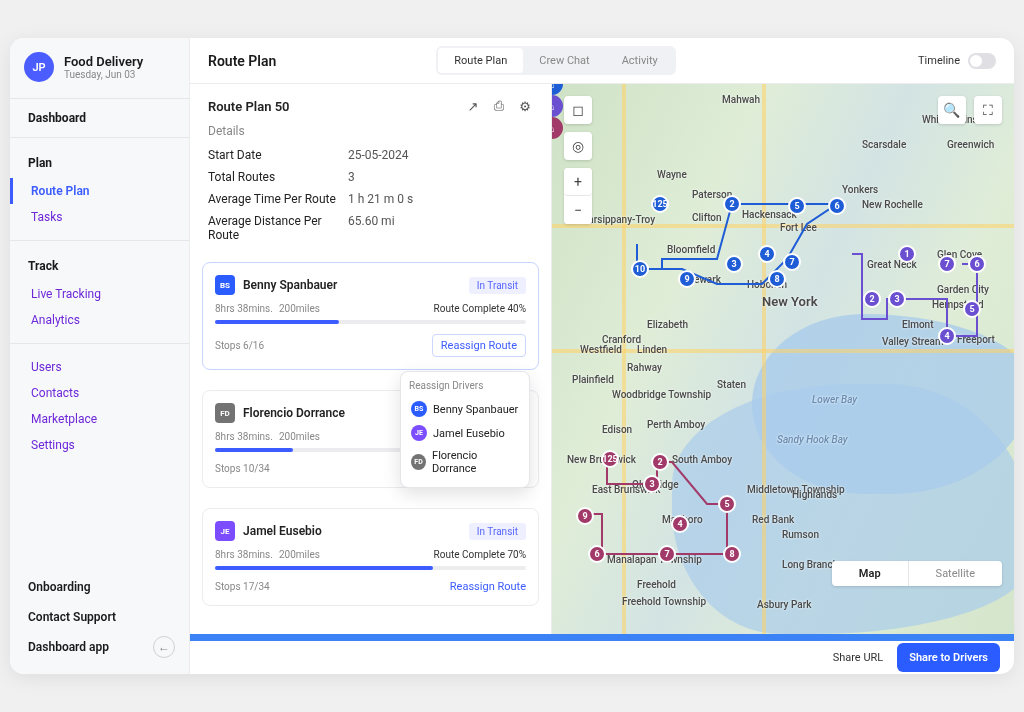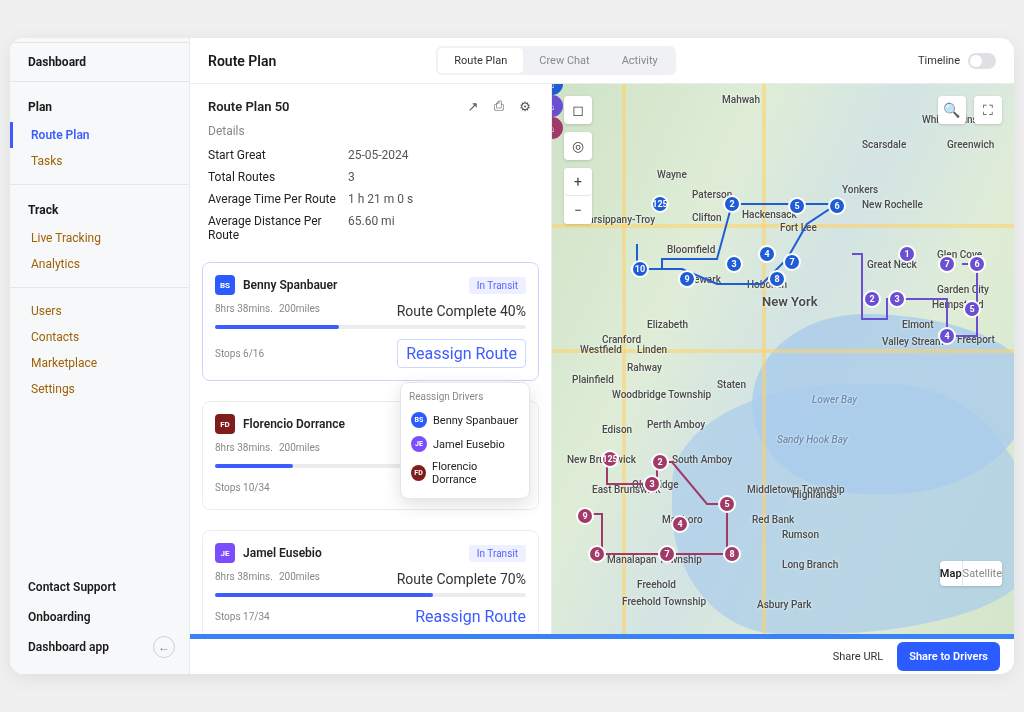--- a/index.html
+++ b/index.html
@@ -7,21 +7,21 @@
 .app { width: 1004px; height: 636px; background: #fff; border-radius: 14px; display: flex; overflow: hidden; box-shadow: 0 4px 20px rgba(0,0,0,0.08); }
 
 
 .sidebar { width: 180px; background: #f7f8fa; border-right: 1px solid #ececef; display: flex; flex-direction: column; }
 .sidebar-header { padding: 14px 14px 12px; display: flex; align-items: center; gap: 10px; }
 .avatar { width: 30px; height: 30px; border-radius: 50%; background: #4b5dff; color: #fff; font-size: 11px; font-weight: 600; display: flex; align-items: center; justify-content: center; }
 .org-name { font-size: 13px; font-weight: 600; color: #1a1a1a; }
 .org-date { font-size: 10px; color: #888; }
 .nav-group { padding: 6px 0; }
 .nav-header { padding: 8px 18px; font-size: 12px; font-weight: 700; color: #1a1a1a; }
-.nav-item { padding: 6px 18px; font-size: 12px; color: #a16207; cursor: pointer; border-left: 3px solid transparent; }
+.nav-item { padding: 6px 18px; font-size: 12px; color: #6d28d9; cursor: pointer; border-left: 3px solid transparent; }
 .nav-item.active { color: #3c5cff; border-left-color: #3c5cff; font-weight: 600; }
 .nav-spacer { flex: 1; }
 .nav-divider { height: 1px; background: #e6e6ea; margin: 4px 0; }
 .back-circle { width: 22px; height: 22px; border: 1px solid #d0d0d6; border-radius: 50%; display: inline-flex; align-items: center; justify-content: center; color: #888; font-size: 12px; margin-left: auto; margin-right: 14px; }
 
 
 .main { flex: 1; display: flex; flex-direction: column; }
 .topbar { height: 46px; display: flex; align-items: center; padding: 0 18px; border-bottom: 1px solid #ececef; }
 .page-title { font-size: 14px; font-weight: 600; color: #1a1a1a; }
 .tabs { margin-left: 160px; display: flex; background: #f0f1f4; border-radius: 6px; padding: 2px; font-size: 11px; }
@@ -40,30 +40,30 @@
 .details-label { font-size: 12px; color: #888; padding: 0 18px 6px; }
 .details-row { display: flex; padding: 4px 18px; font-size: 12px; }
 .details-row .k { width: 140px; color: #222; }
 .details-row .v { color: #555; }
 
 .route-card { margin: 10px 12px; border: 1px solid #ececef; border-radius: 8px; padding: 12px; position: relative; }
 .route-card.active { border-color: #c9d3ff; }
 .route-head { display: flex; align-items: center; gap: 8px; }
 .driver-avatar { width: 20px; height: 20px; border-radius: 4px; font-size: 8px; font-weight: 700; color: #fff; display: flex; align-items: center; justify-content: center; }
 .da-blue { background: #2b5cff; }
-.da-red { background: #7f1d1d; }
+.da-red { background: #737373; }
 .da-purple { background: #7b4dff; }
 .driver-name { font-size: 12px; font-weight: 600; color: #222; }
 .status-badge { margin-left: auto; font-size: 10px; background: #eef0ff; color: #5865ff; padding: 3px 8px; border-radius: 3px; }
 .route-meta { font-size: 10px; color: #888; margin-top: 8px; display: flex; gap: 6px; }
-.route-complete { margin-left: auto; color: #333; font-size: 14px; }
+.route-complete { margin-left: auto; color: #333; font-size: 10px; }
 .progress { height: 4px; background: #ececef; border-radius: 2px; margin-top: 6px; }
 .progress-fill { height: 100%; background: #3c5cff; border-radius: 2px; }
 .route-foot { display: flex; align-items: center; margin-top: 10px; font-size: 10px; color: #888; }
-.reassign { margin-left: auto; font-size: 16px; color: #3c5cff; cursor: pointer; }
+.reassign { margin-left: auto; font-size: 11px; color: #3c5cff; cursor: pointer; }
 .reassign.boxed { border: 1px solid #cdd6ff; padding: 4px 8px; border-radius: 4px; }
 
 .dropdown { position: absolute; right: 8px; top: 60px; width: 130px; background: #fff; border: 1px solid #e5e5ea; border-radius: 8px; box-shadow: 0 6px 18px rgba(0,0,0,0.12); padding: 8px; z-index: 20; }
 .dropdown-title { font-size: 10px; color: #888; margin-bottom: 6px; }
 .dropdown-item { display: flex; align-items: center; gap: 6px; font-size: 11px; color: #222; padding: 4px 2px; cursor: pointer; }
 .dd-avatar { width: 16px; height: 16px; border-radius: 50%; font-size: 7px; font-weight: 700; color: #fff; display: flex; align-items: center; justify-content: center; }
 
 
 .map { flex: 1; position: relative; background: #e9f2e2; overflow: hidden; }
 .map-bg { position: absolute; inset: 0; background:
@@ -83,34 +83,41 @@
 .home-pin span { transform: rotate(-45deg); font-size: 10px; color: #fff; }
 
 .map-controls-left { position: absolute; left: 12px; top: 12px; display: flex; flex-direction: column; gap: 8px; }
 .mc-btn { width: 28px; height: 28px; background: #fff; border-radius: 4px; box-shadow: 0 1px 3px rgba(0,0,0,0.15); display: flex; align-items: center; justify-content: center; font-size: 14px; color: #444; cursor: pointer; }
 .zoom-group { background: #fff; border-radius: 4px; box-shadow: 0 1px 3px rgba(0,0,0,0.15); }
 .zoom-group .mc-btn { box-shadow: none; }
 .zoom-group .mc-btn:first-child { border-bottom: 1px solid #e5e5ea; }
 
 .map-controls-right { position: absolute; right: 12px; top: 12px; display: flex; gap: 8px; }
 .map-type { position: absolute; right: 12px; bottom: 48px; background: #fff; border-radius: 4px; box-shadow: 0 1px 3px rgba(0,0,0,0.15); display: flex; font-size: 11px; }
-.map-type span { padding: 6px 0; cursor: pointer; color: #888; }
+.map-type span { padding: 6px 27px; cursor: pointer; color: #888; }
 .map-type span.active { color: #222; font-weight: 600; }
 .map-type span:first-child { border-right: 1px solid #e5e5ea; }
 
-.bottombar { height: 40px; border-top: 5px solid #3b82f6; display: flex; align-items: center; justify-content: flex-end; gap: 14px; padding: 0 14px; }
+.bottombar { height: 40px; border-top: 7px solid #3b82f6; display: flex; align-items: center; justify-content: flex-end; gap: 14px; padding: 0 14px; }
 .share-url { font-size: 11px; color: #333; cursor: pointer; }
 .share-btn { background: #2b5cff; color: #fff; font-size: 11px; font-weight: 600; padding: 8px 12px; border-radius: 6px; cursor: pointer; }
 </style>
 </head>
 <body>
 
 <div class="app">
 
   <div class="sidebar">
+    <div class="sidebar-header">
+      <div class="avatar">JP</div>
+      <div>
+        <div class="org-name">Food Delivery</div>
+        <div class="org-date">Tuesday, Jun 03</div>
+      </div>
+    </div>
     <div class="nav-divider"></div>
     <div class="nav-header">Dashboard</div>
     <div class="nav-divider"></div>
     <div class="nav-group">
       <div class="nav-header">Plan</div>
       <div class="nav-item active">Route Plan</div>
       <div class="nav-item">Tasks</div>
     </div>
     <div class="nav-divider"></div>
     <div class="nav-group">
@@ -119,22 +126,22 @@
       <div class="nav-item">Analytics</div>
     </div>
     <div class="nav-divider"></div>
     <div class="nav-group">
       <div class="nav-item">Users</div>
       <div class="nav-item">Contacts</div>
       <div class="nav-item">Marketplace</div>
       <div class="nav-item">Settings</div>
     </div>
     <div class="nav-spacer"></div>
+    <div class="nav-header" style="font-weight:600">Onboarding</div>
     <div class="nav-header" style="font-weight:600">Contact Support</div>
-    <div class="nav-header" style="font-weight:600">Onboarding</div>
     <div style="display:flex;align-items:center;padding-bottom:12px">
       <div class="nav-header" style="font-weight:600;flex:1">Dashboard app</div>
       <div class="back-circle">←</div>
     </div>
   </div>
 
   <div class="main">
 
     <div class="topbar">
       <div class="page-title">Route Plan</div>
@@ -155,21 +162,21 @@
         <div class="panel-header">
           <div class="panel-title">Route Plan 50</div>
           <div class="panel-icons">
             <span class="iconbtn">↗</span>
             <span class="iconbtn">⎙</span>
             <span class="iconbtn">⚙</span>
           </div>
         </div>
         <div class="details-label">Details</div>
         <div class="details-row">
-            <div class="k">Start Great</div>
+            <div class="k">Start Date</div>
             <div class="v">25-05-2024</div>
           </div>
         <div class="details-row">
             <div class="k">Total Routes</div>
             <div class="v">3</div>
           </div>
         <div class="details-row">
             <div class="k">Average Time Per Route</div>
             <div class="v">1 h 21 m 0 s</div>
           </div>

